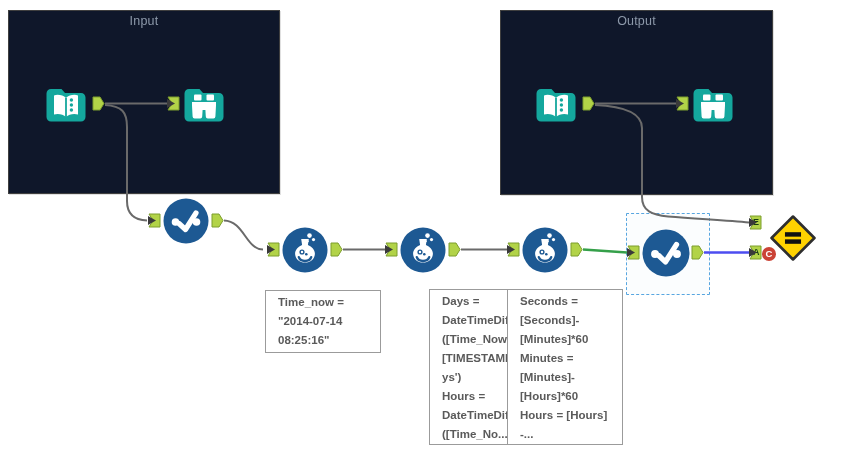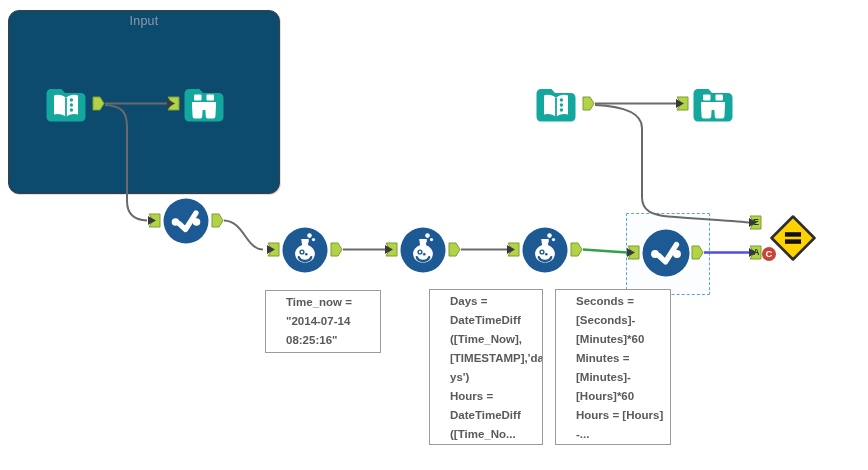--- a/index.html
+++ b/index.html
@@ -2,21 +2,21 @@
 <html><head>
 <meta charset="utf-8">
 <style>
   html,body{margin:0;padding:0;background:#fff;}
   .canvas{
     position:relative;width:868px;height:470px;background:#ffffff;overflow:hidden;
     font-family:"Liberation Sans",sans-serif;
   }
   
   .tcontainer{
-    position:absolute;background:#0c4a6e;border:1px solid #3f3f3f;border-radius:11px;
+    position:absolute;background:#0f172a;border:1px solid #3f3f3f;border-radius:0;
     box-shadow:1px 1px 0 rgba(0,0,0,0.12);z-index:1;
   }
   .tcontainer .ctitle{
     position:absolute;top:3px;left:0;width:100%;text-align:center;
     font-size:12.5px;color:#8d99aa;letter-spacing:.2px;
   }
   
   .tool{position:absolute;z-index:3;}
   .anchor{position:absolute;width:13px;height:15px;z-index:3;}
   .anchor svg{display:block;}
@@ -28,47 +28,50 @@
     border:1.6px dashed #58a6e0;background:rgba(190,220,245,0.06);z-index:2;border-radius:1px;
   }
   .badge{
     position:absolute;left:762px;top:247px;width:14px;height:14px;border-radius:50%;
     background:#cb4336;color:#fff;font-size:9.5px;font-weight:bold;text-align:center;line-height:14px;z-index:4;
   }
   
   .annotation{
     position:absolute;background:#ffffff;border:1px solid #9b9b9b;z-index:2;
     font-size:11.5px;font-weight:bold;color:#5a5a5a;line-height:19px;
-    padding:2px 20px;white-space:pre;overflow:hidden;box-sizing:border-box;
+    padding:2px 12px;white-space:pre;overflow:hidden;box-sizing:border-box;
   }
   .wires{position:absolute;left:0;top:0;z-index:4;pointer-events:none;}
 </style>
 </head>
 <body>
 
 <div class="canvas">
 
   <div class="tcontainer" style="left:8px;top:10px;width:270px;height:182px;">
     <span class="ctitle">Input</span>
+  </div>
+  <div class="tcontainer" style="left:500px;top:10px;width:271px;height:183px;">
+    <span class="ctitle">Output</span>
   </div>
 
   <div class="selbox"></div>
 
   <div class="annotation" style="left:265px;top:290px;width:116px;height:63px;">Time_now =
 "2014-07-14
 08:25:16"</div>
   <div class="annotation" style="left:387px;top:289px;width:114px;height:156px;margin-left:42px;">Days =
 DateTimeDiff
 ([Time_Now],
 [TIMESTAMP],'da
 ys')
 Hours =
 DateTimeDiff
 ([Time_No...</div>
-  <div class="annotation" style="left:507px;top:289px;width:116px;height:156px;margin-left:48px;">Seconds =
+  <div class="annotation" style="left:507px;top:289px;width:116px;height:156px;">Seconds =
 [Seconds]-
 [Minutes]*60
 Minutes =
 [Minutes]-
 [Hours]*60
 Hours = [Hours]
 -...</div>
 
   <div class="tool" style="left:43px;top:81px;">
     <svg width="46" height="46" viewBox="0 0 46 46">

